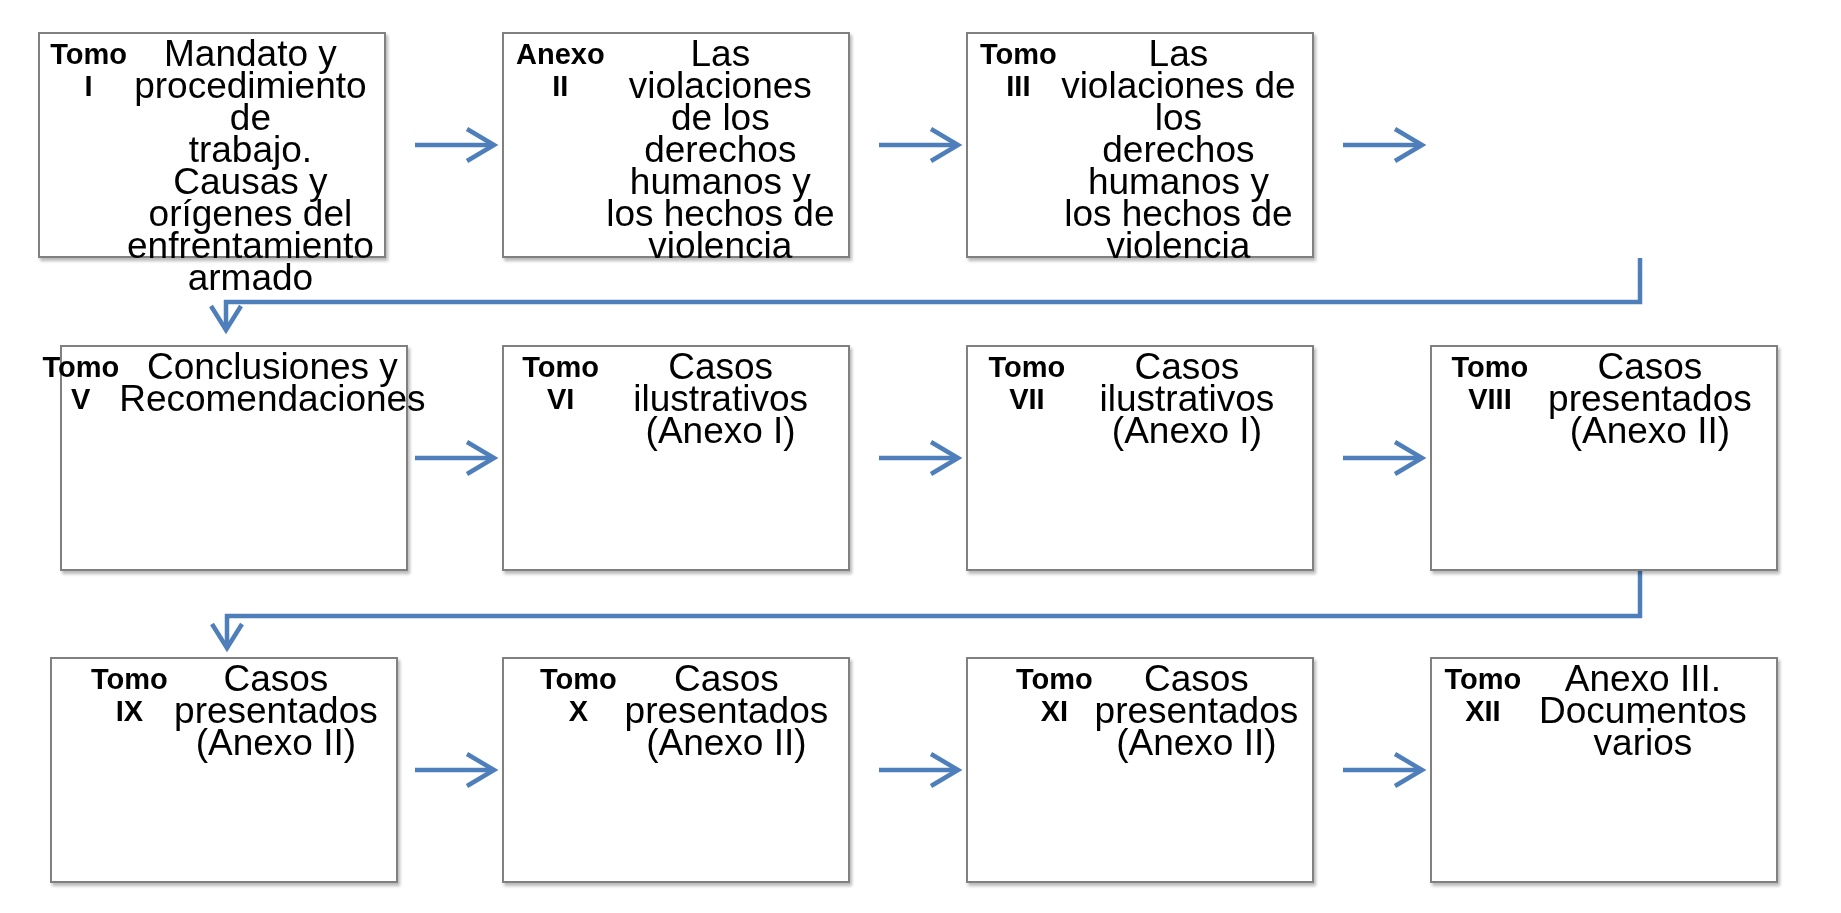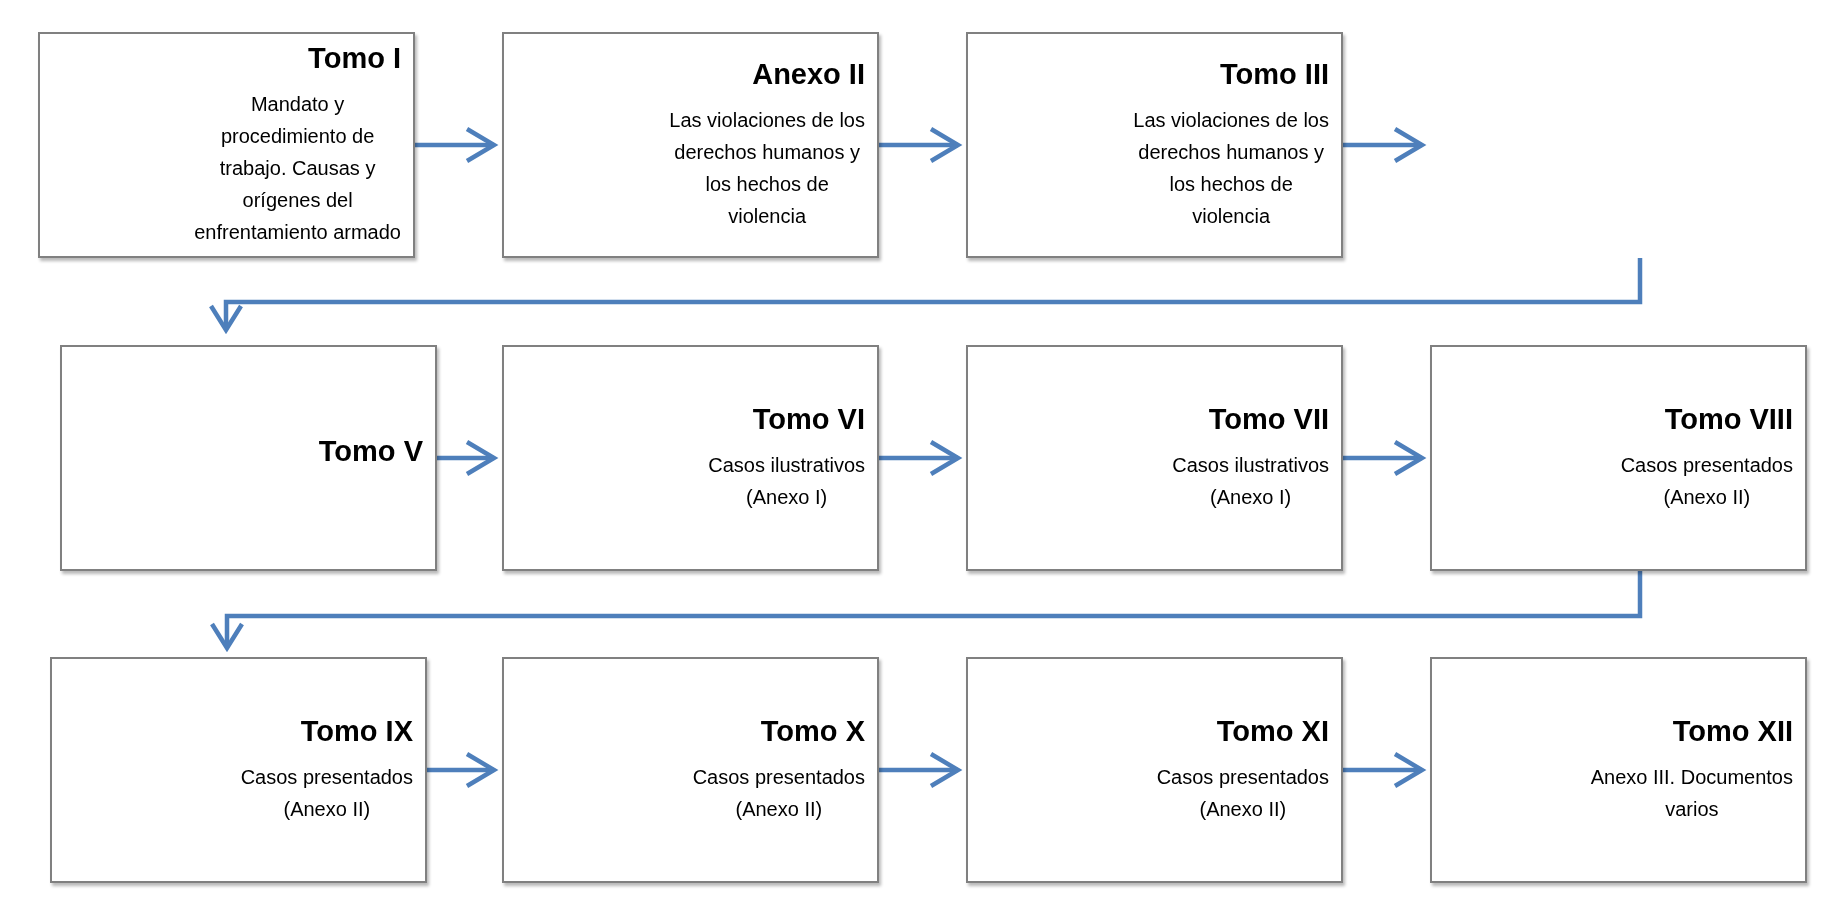--- a/index.html
+++ b/index.html
@@ -19,42 +19,42 @@
   }
   .connectors path {
     fill: none;
     stroke: var(--arrow, #4E7FBB);
     stroke-width: 4.5;
     stroke-linejoin: miter;
     stroke-linecap: butt;
   }
   .box {
     position: absolute;
-    width: 377px;
+    width: 348px;
     height: 226px;
     box-sizing: border-box;
     background: var(--boxfill, #ffffff);
     border: 2px solid var(--border, #808080);
     box-shadow: 2px 3px 3px rgba(0,0,0,0.28);
     display: flex;
-    flex-direction: column;
+    flex-direction: row;
     justify-content: center;
-    align-items: flex-end;
+    align-items: flex-start;
     text-align: center;
     padding: 4px 12px;
   }
   .box-title {
     font-weight: bold;
     font-size: 29px;
     line-height: 32px;
     margin-bottom: 14px;
   }
   .box.tight .box-title { margin-bottom: 0; }
   .box-body {
-    font-size: 20px;
+    font-size: 37px;
     line-height: 32px;
     white-space: pre-line;
   }
 </style>
 </head>
 <body>
 
 <div class="canvas">
 
   <svg class="connectors" viewBox="0 0 1841 913" aria-hidden="true">
@@ -127,20 +127,22 @@
   <div class="box" style="left:966px; top:32px;">
     <div class="box-title">Tomo III</div>
     <div class="box-body">Las violaciones de los
 derechos humanos y
 los hechos de
 violencia</div>
   </div>
 
   <div class="box" style="left:38px; top:345px;margin-left:22px;">
     <div class="box-title">Tomo V</div>
+    <div class="box-body">Conclusiones y
+Recomendaciones</div>
   </div>
   <div class="box" style="left:502px; top:345px;">
     <div class="box-title">Tomo VI</div>
     <div class="box-body">Casos ilustrativos
 (Anexo I)</div>
   </div>
   <div class="box" style="left:966px; top:345px;">
     <div class="box-title">Tomo VII</div>
     <div class="box-body">Casos ilustrativos
 (Anexo I)</div>

